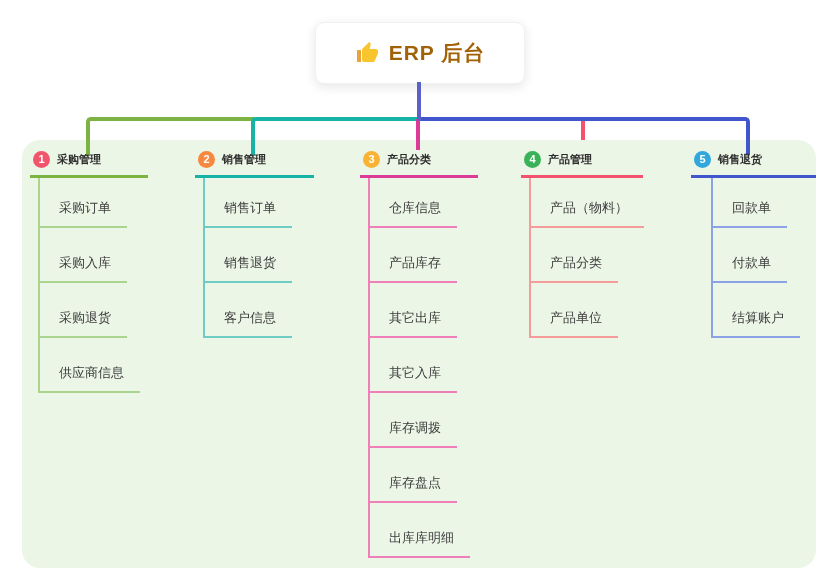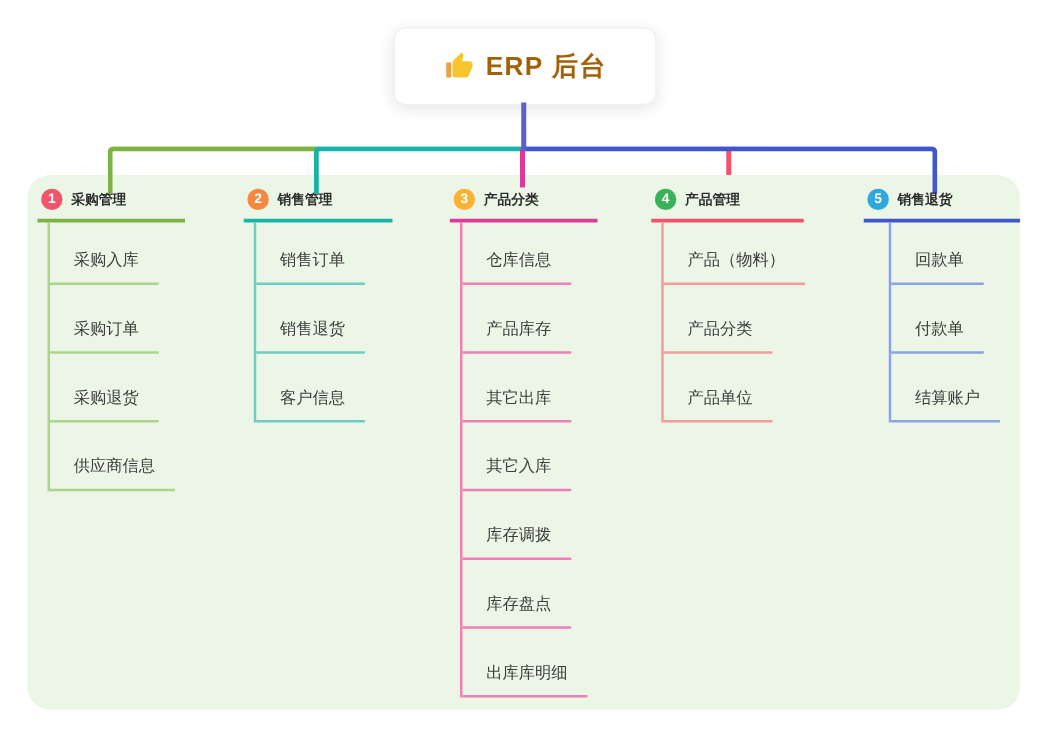--- a/index.html
+++ b/index.html
@@ -94,24 +94,24 @@
 
   <div class="canvas"></div>
 
   <div class="col col1 c1">
     <div class="col-header">
       <span class="badge">1</span>
       <span class="h-title">采购管理</span>
     </div>
     <div class="items">
       <div class="item">
+          <span class="item-label">采购订单</span>
+        </div>
+      <div class="item">
           <span class="item-label">采购入库</span>
-        </div>
-      <div class="item">
-          <span class="item-label">采购订单</span>
         </div>
       <div class="item">
           <span class="item-label">采购退货</span>
         </div>
       <div class="item">
           <span class="item-label">供应商信息</span>
         </div>
     </div>
   </div>
 

